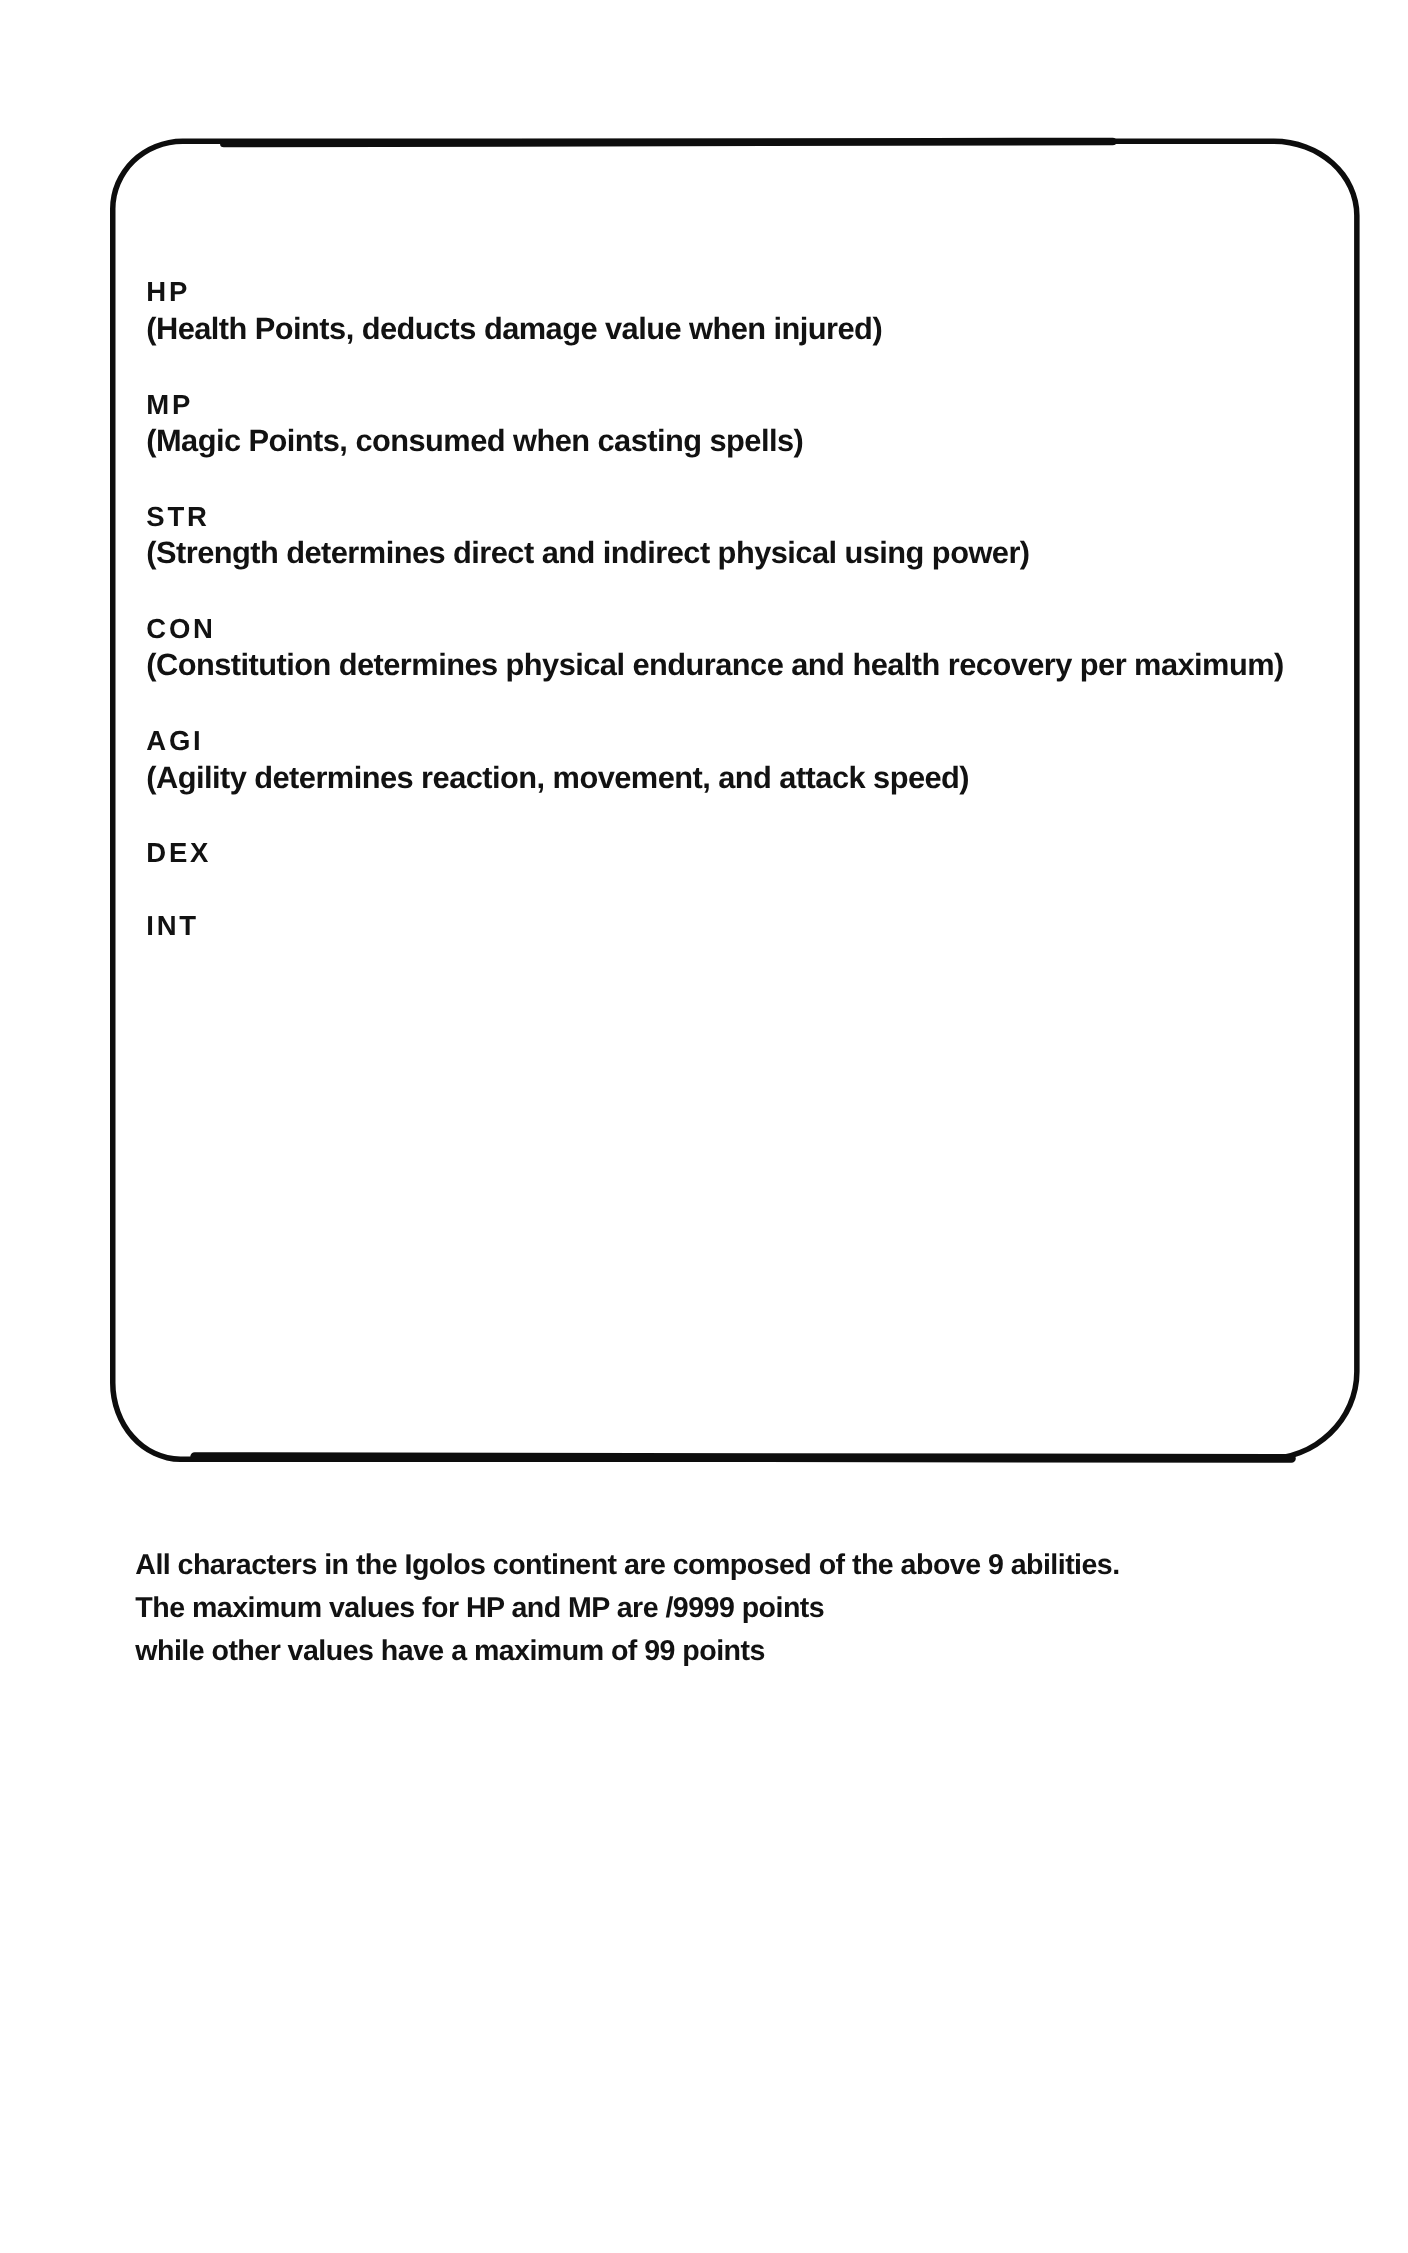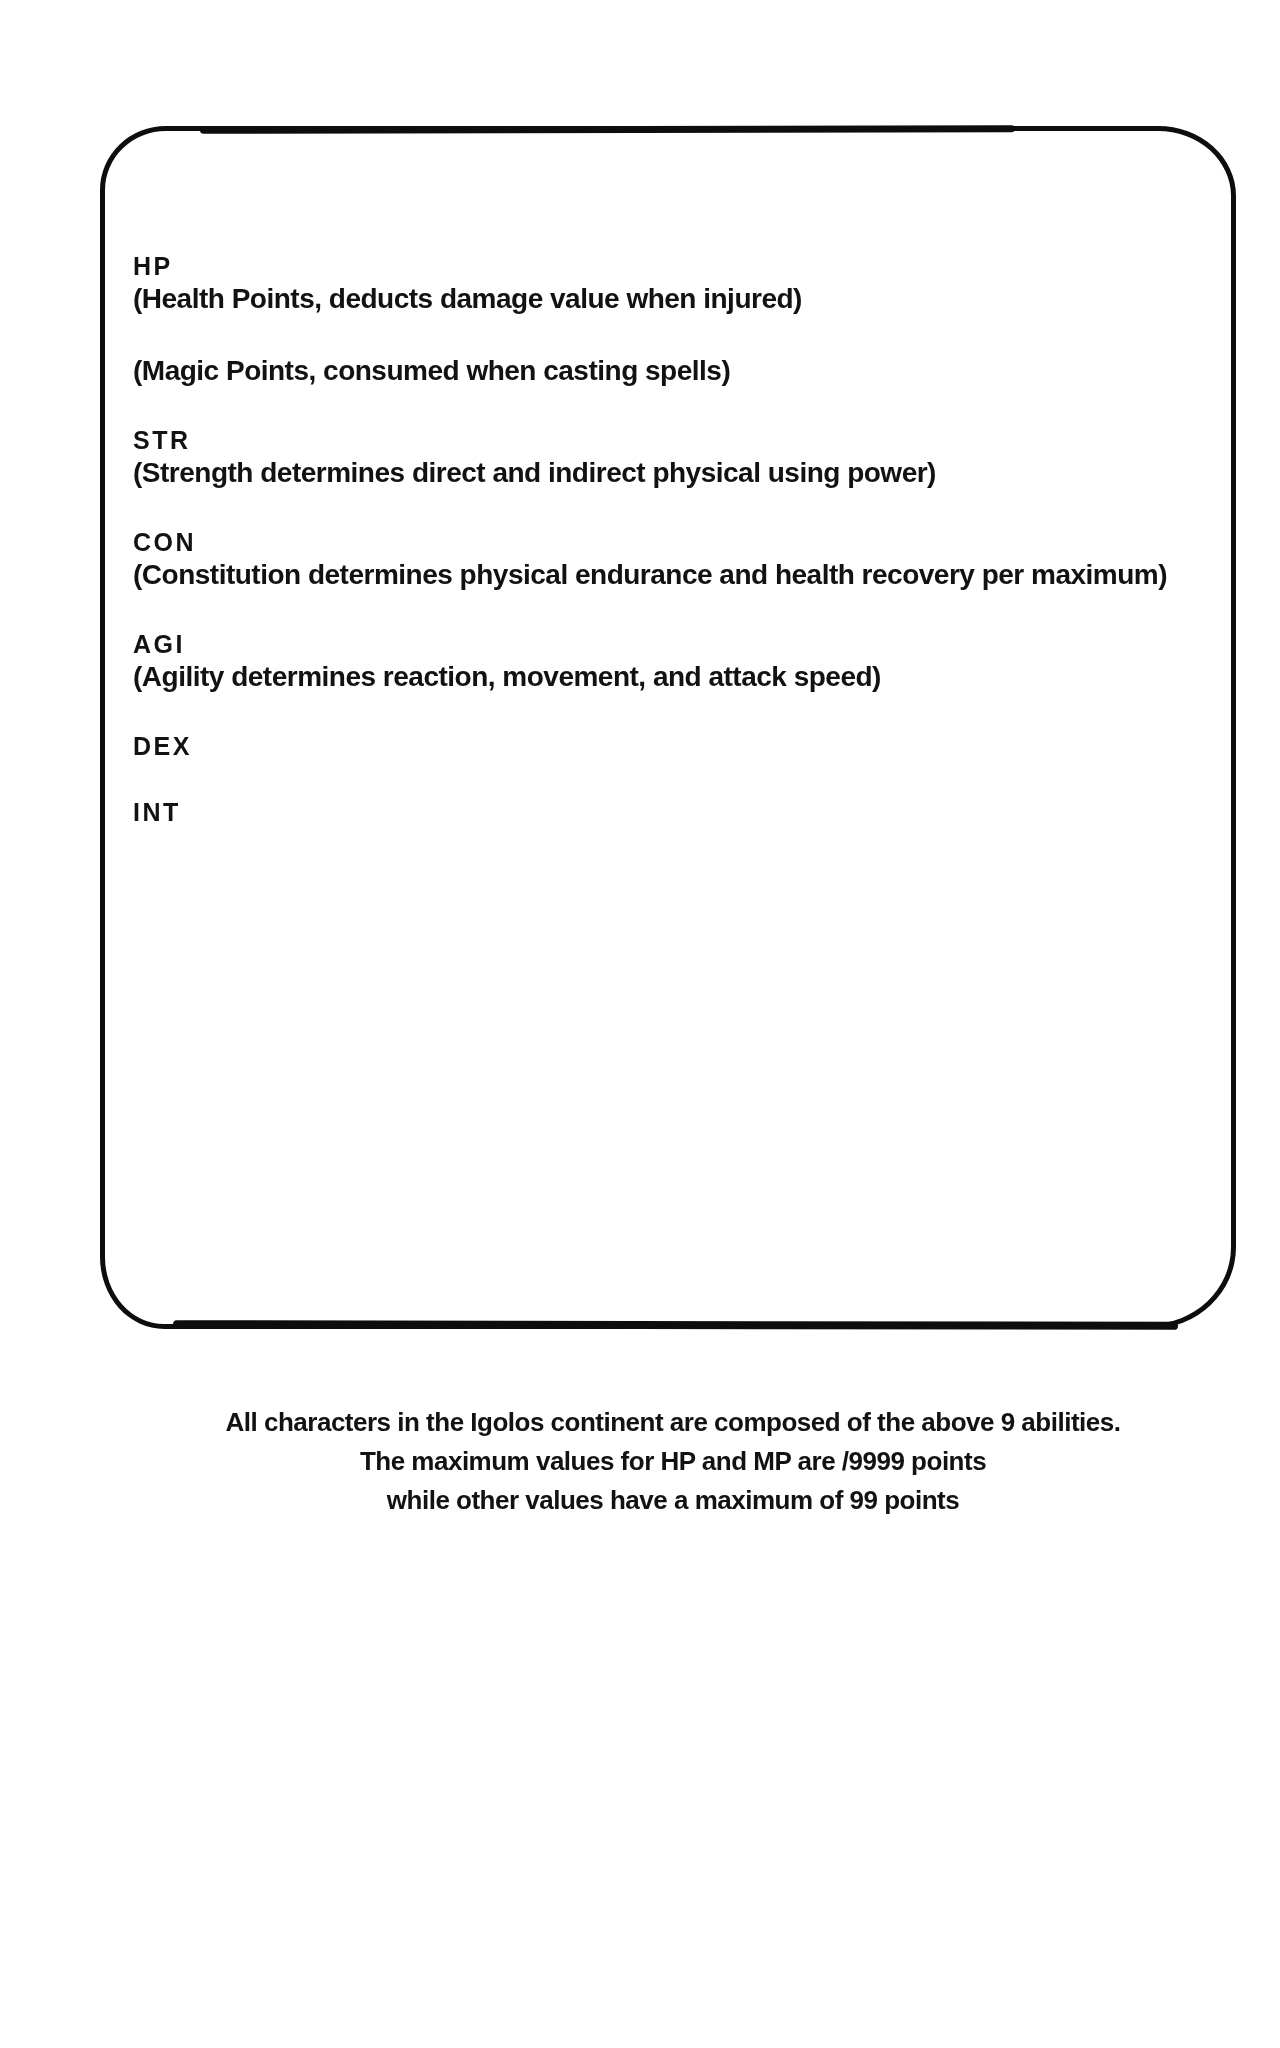--- a/index.html
+++ b/index.html
@@ -69,21 +69,20 @@
     letter-spacing: -0.5px;
     line-height: 36px;
     color: #121212;
   }
 
   .notes-block {
     position: absolute;
     left: 123px;
     top: 1403px;
     width: 1100px;
-    text-align: center;
   }
   .note-line {
     font-size: 26px;
     font-weight: bold;
     letter-spacing: -0.5px;
     line-height: 39px;
     color: #121212;
     white-space: nowrap;
   }
 </style>
@@ -93,20 +92,21 @@
 <div class="stats-panel">
   <span class="stroke-accent top"></span>
   <span class="stroke-accent bottom"></span>
 
   <div class="stat-entry">
     <div class="stat-abbr">HP</div>
     <div class="stat-desc">(Health Points, deducts damage value when injured)</div>
   </div>
 
   <div class="stat-entry">
+    <div class="stat-abbr">MP</div>
     <div class="stat-desc">(Magic Points, consumed when casting spells)</div>
   </div>
 
   <div class="stat-entry">
     <div class="stat-abbr">STR</div>
     <div class="stat-desc">(Strength determines direct and indirect physical using power)</div>
   </div>
 
   <div class="stat-entry">
     <div class="stat-abbr">CON</div>

